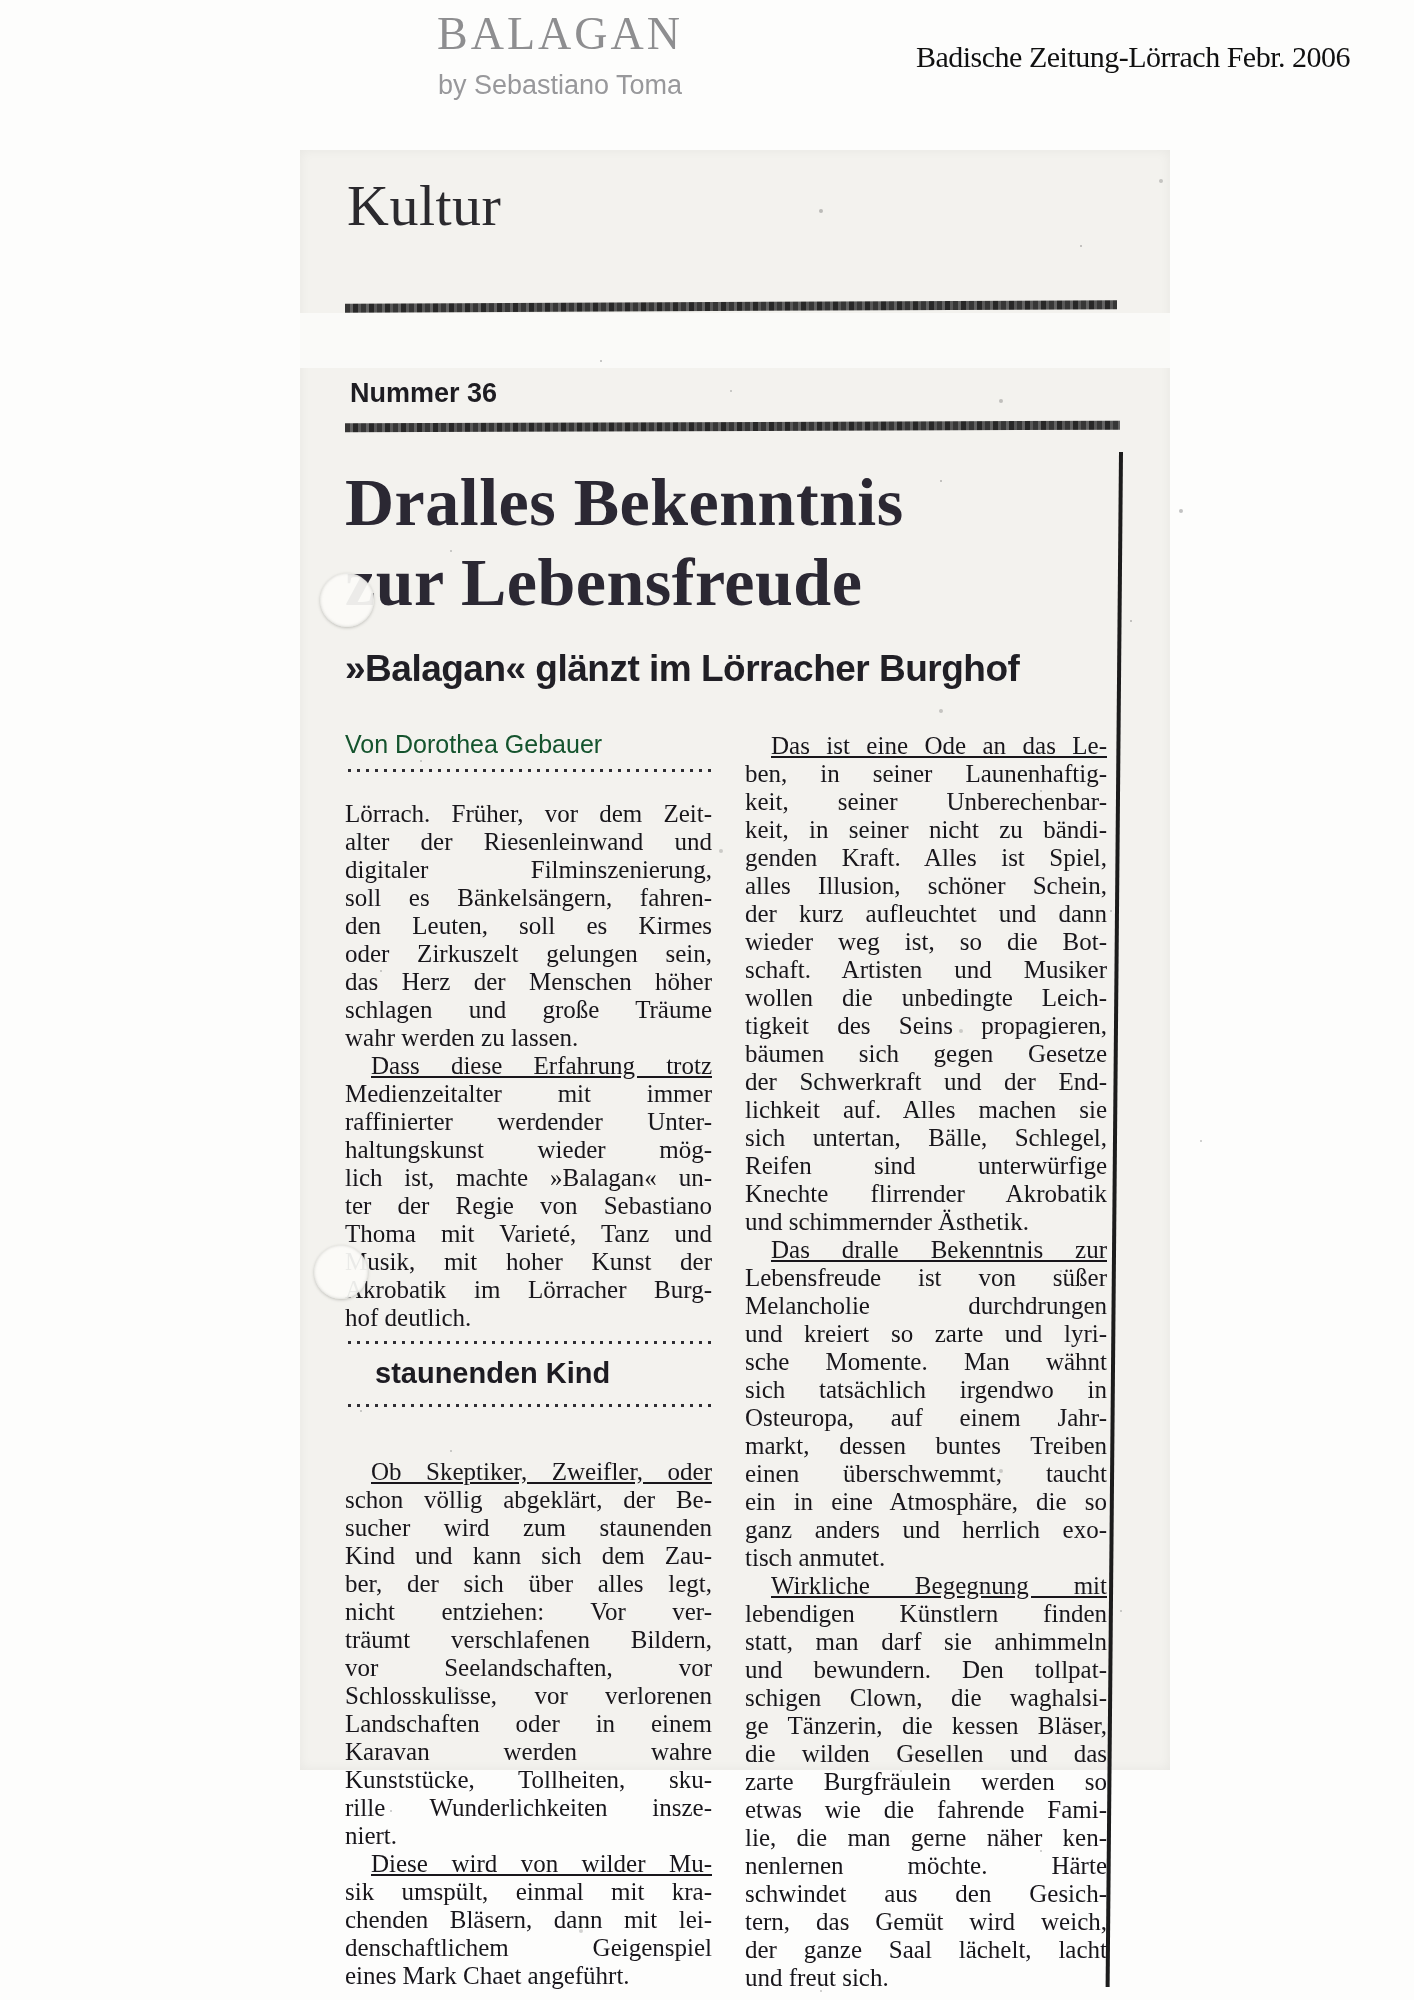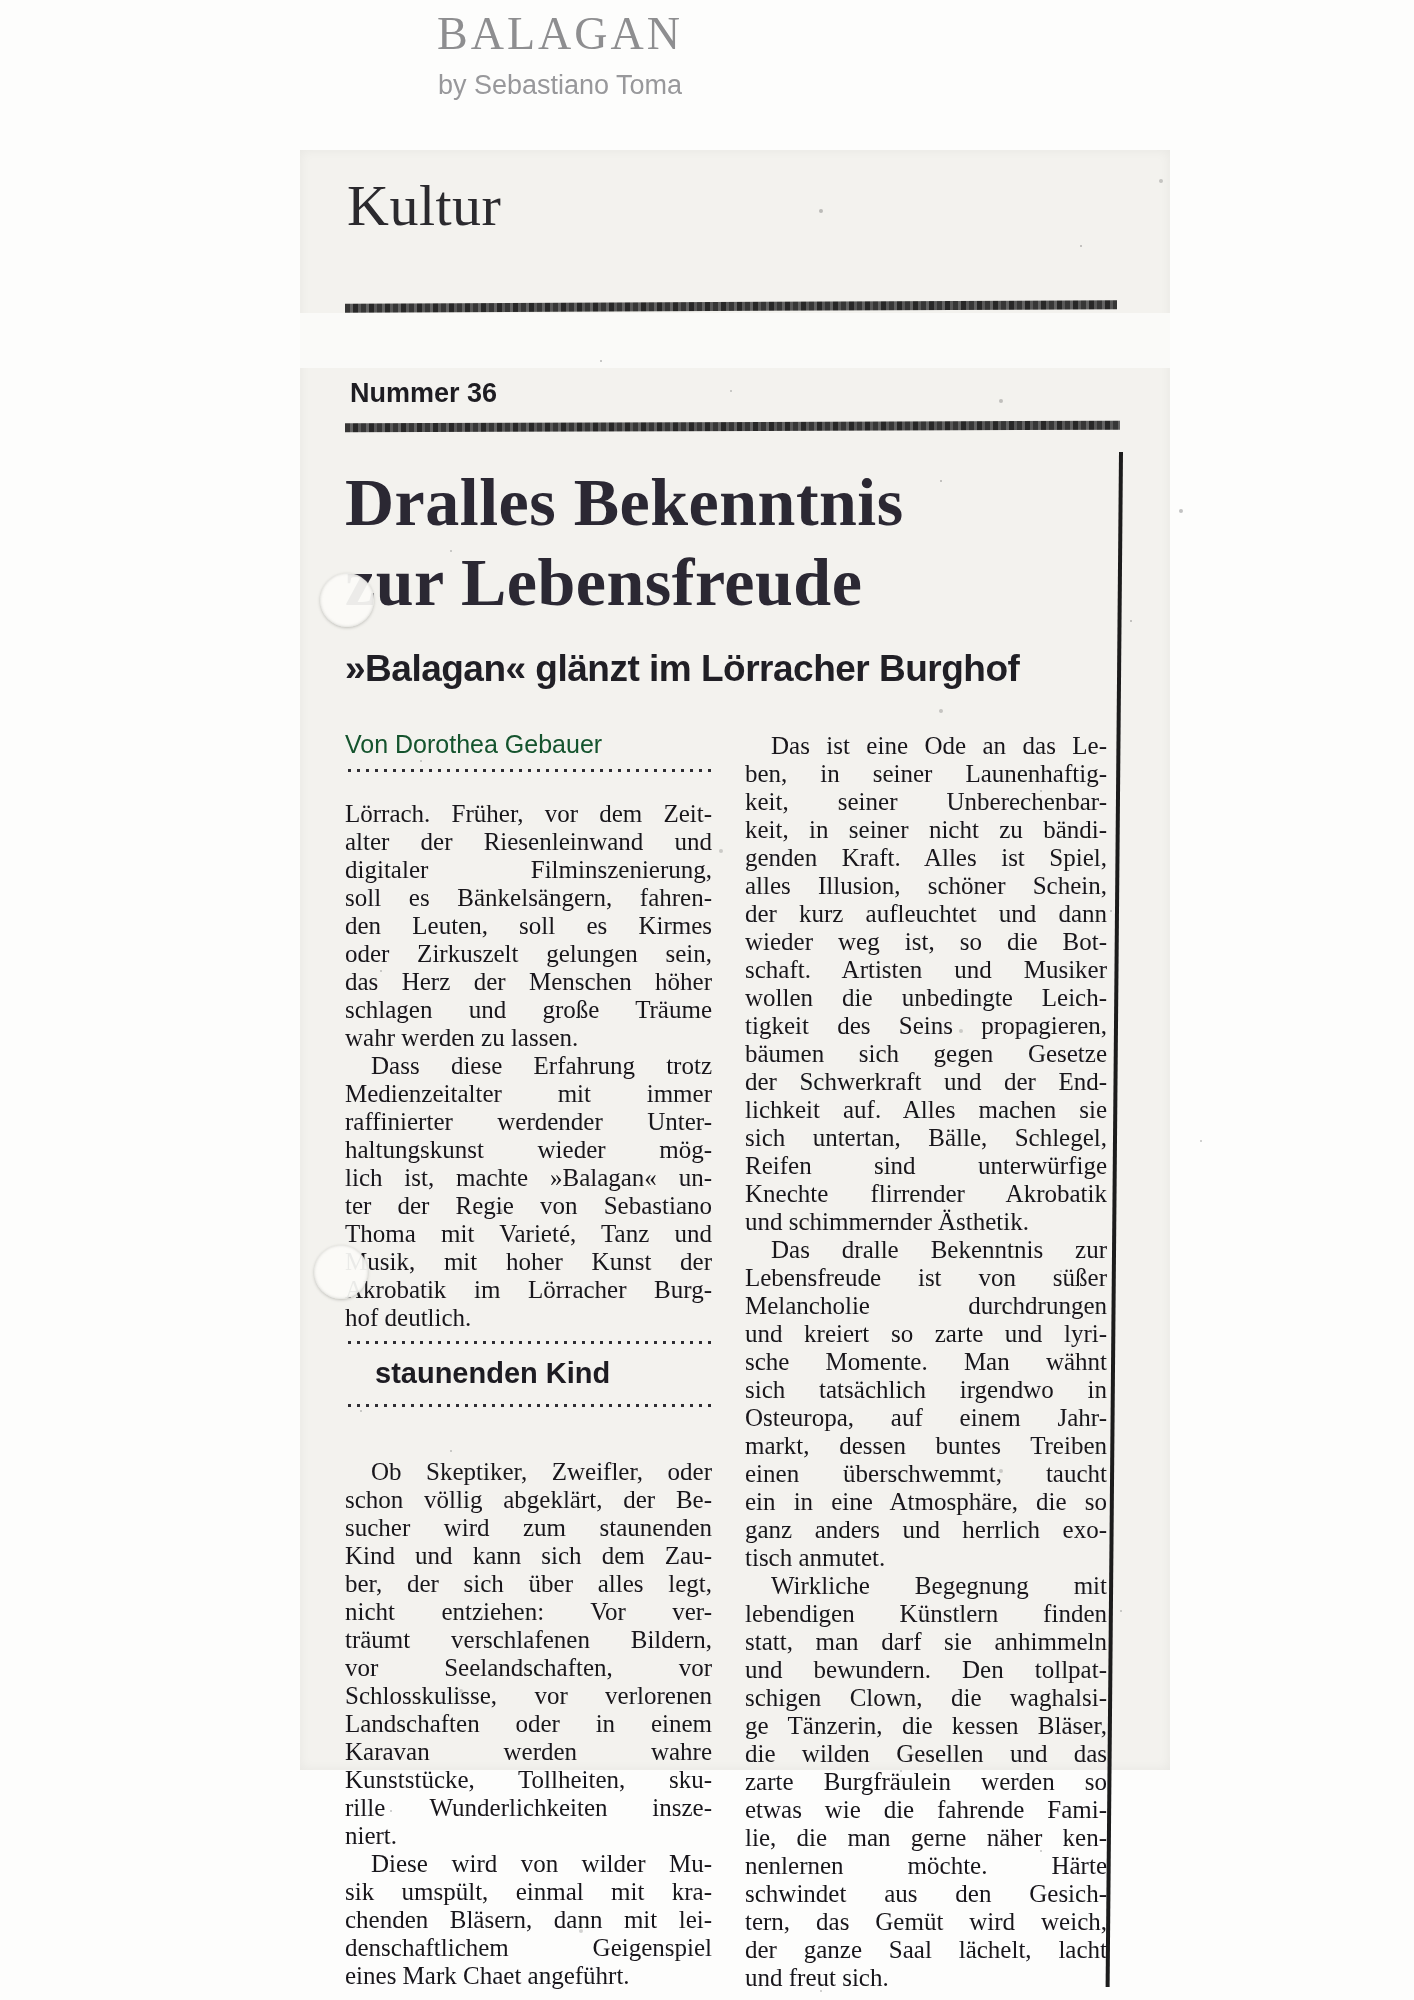--- a/index.html
+++ b/index.html
@@ -83,21 +83,21 @@
   }
   .byline-rule{position:absolute;left:45px;top:618px;width:367px;}
   
   .textblock{position:absolute;font-size:25px;line-height:28px;color:#18161b;}
   .col1a{left:45px;top:650px;width:367px;}
   .col1b{left:45px;top:1308px;width:367px;}
   .col2 {left:445px;top:582px;width:362px;}
   .para{margin:0;padding:0;}
   .jline{white-space:nowrap;text-align:justify;text-align-last:justify;width:100%;}
   .jline.last{text-align-last:left;white-space:normal;}
-  .jline.indent{padding-left:26px;box-sizing:border-box;}
+  .jline.indent{padding-left:26px;box-sizing:border-box;text-decoration:underline;}
   .jline b{font-weight:400;}
   
   .crosshead{position:absolute;left:45px;top:1190px;width:367px;}
   .crosshead .dotted-rule{width:100%;}
   .crosshead-lines{
     padding:8px 0 10px 30px;
     font-family:"Liberation Sans",sans-serif;font-size:29px;font-weight:700;
     line-height:40px;color:#1d1c22;
   }
   .vertical-rule{
@@ -115,20 +115,21 @@
 </head>
 <body>
 
 <div class="page">
 
   <div class="logo">
     <div class="logo-title">BALAGAN</div>
     <div class="logo-sub">by Sebastiano Toma</div>
   </div>
 
+  <div class="source-caption">Badische Zeitung-Lörrach Febr. 2006</div>
 
   <div class="clip">
     <div class="clip-seam"></div>
     <div class="speckles"></div>
 
     <div class="section-title">Kultur</div>
     <div class="thick-rule rule-1"></div>
     <div class="issue-number">Nummer 36</div>
     <div class="thick-rule rule-2"></div>
 

